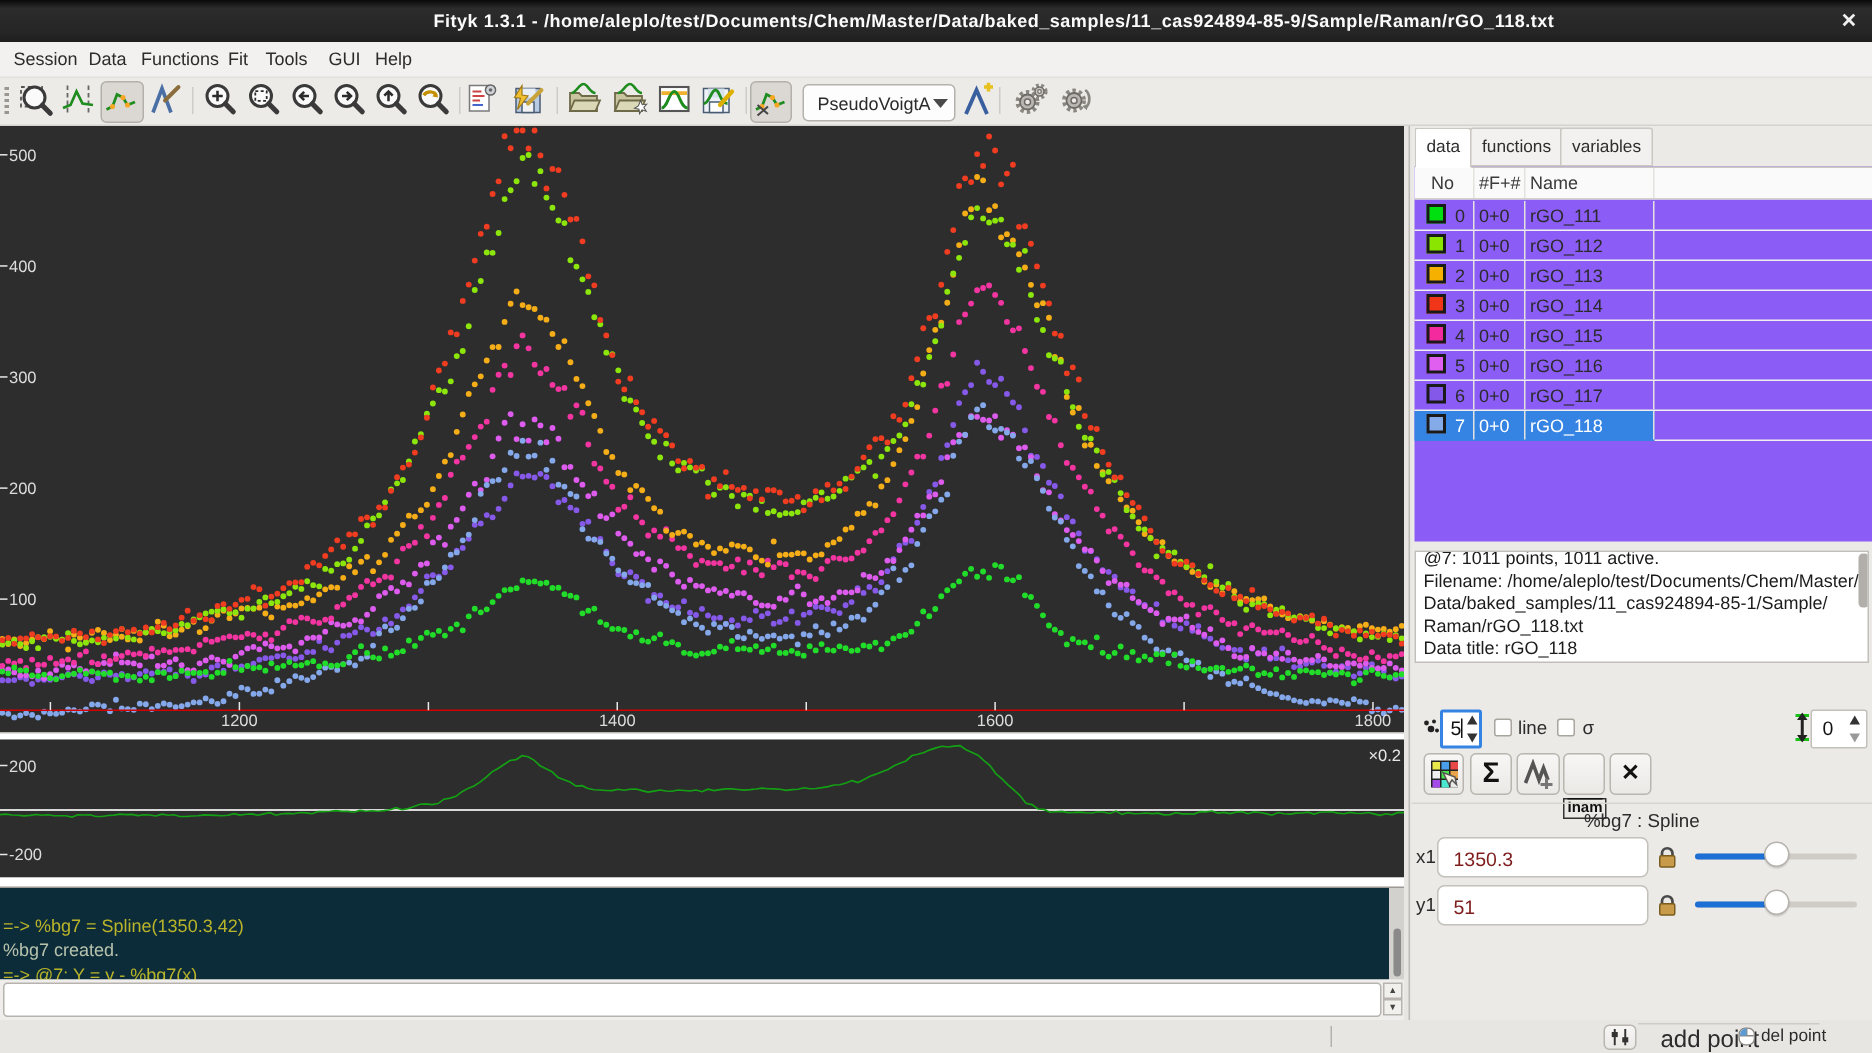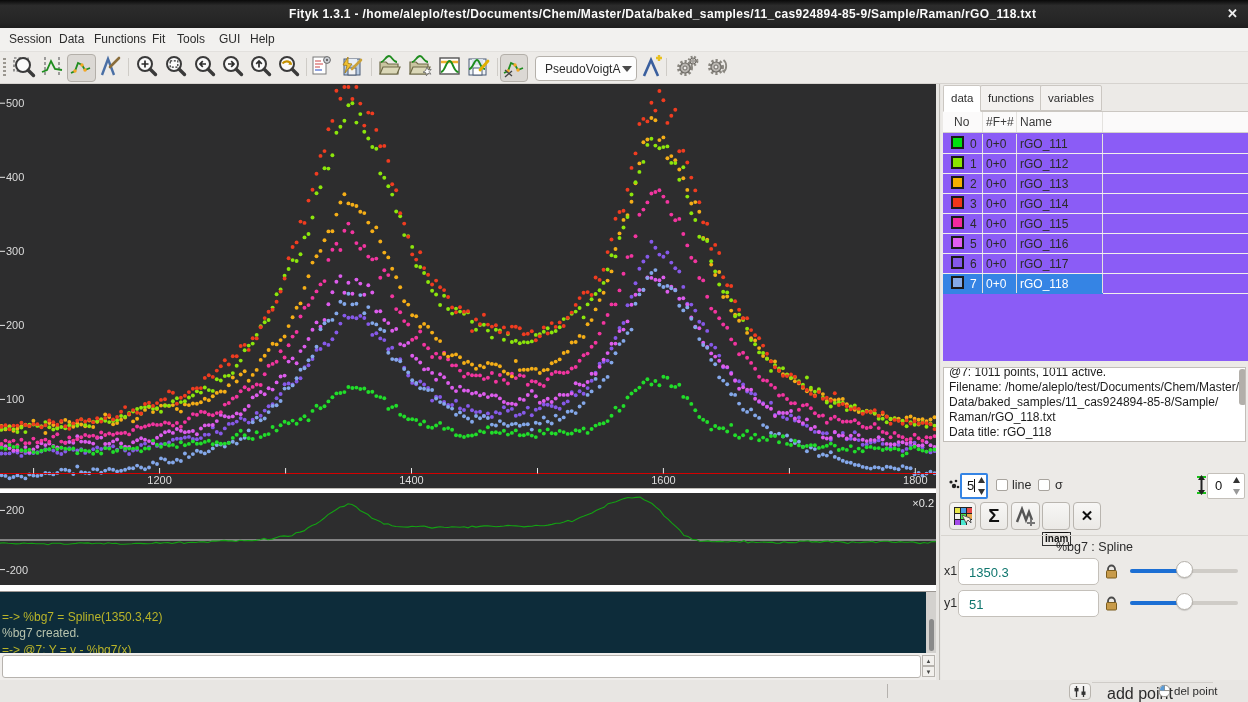--- a/index.html
+++ b/index.html
@@ -41,21 +41,21 @@
 .sw{position:absolute;left:8px;top:2px;width:13px;height:13px;border:2px solid #1a1a1a}
 .cv{position:absolute;left:0;top:0;width:1px;height:100%;background:#e4e2df}
 .info{position:absolute;left:2px;top:283px;width:303px;height:75px;background:#fff;
  border:1px solid #c2beb9;font-size:12px;color:#1c1c1c;line-height:15px;overflow:hidden;padding-left:5px;white-space:nowrap}
 .scroll{position:absolute;left:295px;top:1px;width:7px;height:36px;background:#b2afaa;border-radius:3px}
 .combo{position:absolute;left:7px;top:361px;width:296px;height:23px;background:linear-gradient(#f7f6f5,#eceae7);
  border:1px solid #bcb8b2;border-radius:4px;font-size:12.5px;color:#2b2b2b;padding:3px 0 0 8px}
 .btn{position:absolute;background:linear-gradient(#f7f6f5,#ebe9e6);border:1px solid #b9b5af;border-radius:4px}
 .ck{position:absolute;width:12px;height:12px;background:#fff;border:1px solid #a8a49e;border-radius:2px}
 .lbl{position:absolute;font-size:12.5px;color:#2b2b2b}
-.field{position:absolute;background:#fff;border:1px solid #c4c0ba;border-radius:5px;font-size:13px;color:#0f766e}
+.field{position:absolute;background:#fff;border:1px solid #c4c0ba;border-radius:5px;font-size:13px;color:#7f1d1d}
 .sldtrack{position:absolute;height:4px;background:#cfccc7;border-radius:2px}
 .sldfill{position:absolute;height:4px;background:#1c6fd4;border-radius:2px}
 .sldknob{position:absolute;width:17px;height:17px;background:#fff;border:1px solid #b5b1ab;border-radius:50%;
  box-shadow:0 1px 1px rgba(0,0,0,.15)}
 .plot circle{r:1.95}
 .c0{fill:#21dd2a}.c1{fill:#8ce60c}.c2{fill:#f5ae17}.c3{fill:#f03c20}
 .c4{fill:#f235a0}.c5{fill:#dd5ced}.c6{fill:#8659e9}.c7{fill:#84a8ea}
 text{font-family:"Liberation Sans",sans-serif}
 </style></head><body>
 
@@ -2229,21 +2229,21 @@
         <span style="position:absolute;left:43px;top:3px">0+0</span>
         <span style="position:absolute;left:77px;top:3px">rGO_118</span>
         <div class="cv" style="left:39px"></div>
         <div class="cv" style="left:73px"></div>
         <div class="cv" style="left:159px"></div>
       </div>
 </div>
 <div class="info">
       <div style="margin-top:-3px">@7: 1011 points, 1011 active.</div>
       <div>Filename: /home/aleplo/test/Documents/Chem/Master/</div>
-      <div>Data/baked_samples/11_cas924894-85-8/Sample/</div>
+      <div>Data/baked_samples/11_cas924894-85-1/Sample/</div>
       <div>Raman/rGO_118.txt</div>
       <div>Data title: rGO_118</div>
       <div class="scroll"></div>
     </div>
 <svg class="abs" style="left:7px;top:394px" width="12" height="14" viewBox="0 0 12 14">
       <circle cx="3" cy="4" r="1.6" fill="#222"></circle>
       <circle cx="8" cy="3" r="1.3" fill="#222"></circle>
       <circle cx="6" cy="8" r="2.2" fill="#222"></circle>
       <circle cx="10" cy="9" r="1.3" fill="#222"></circle>
     </svg>

